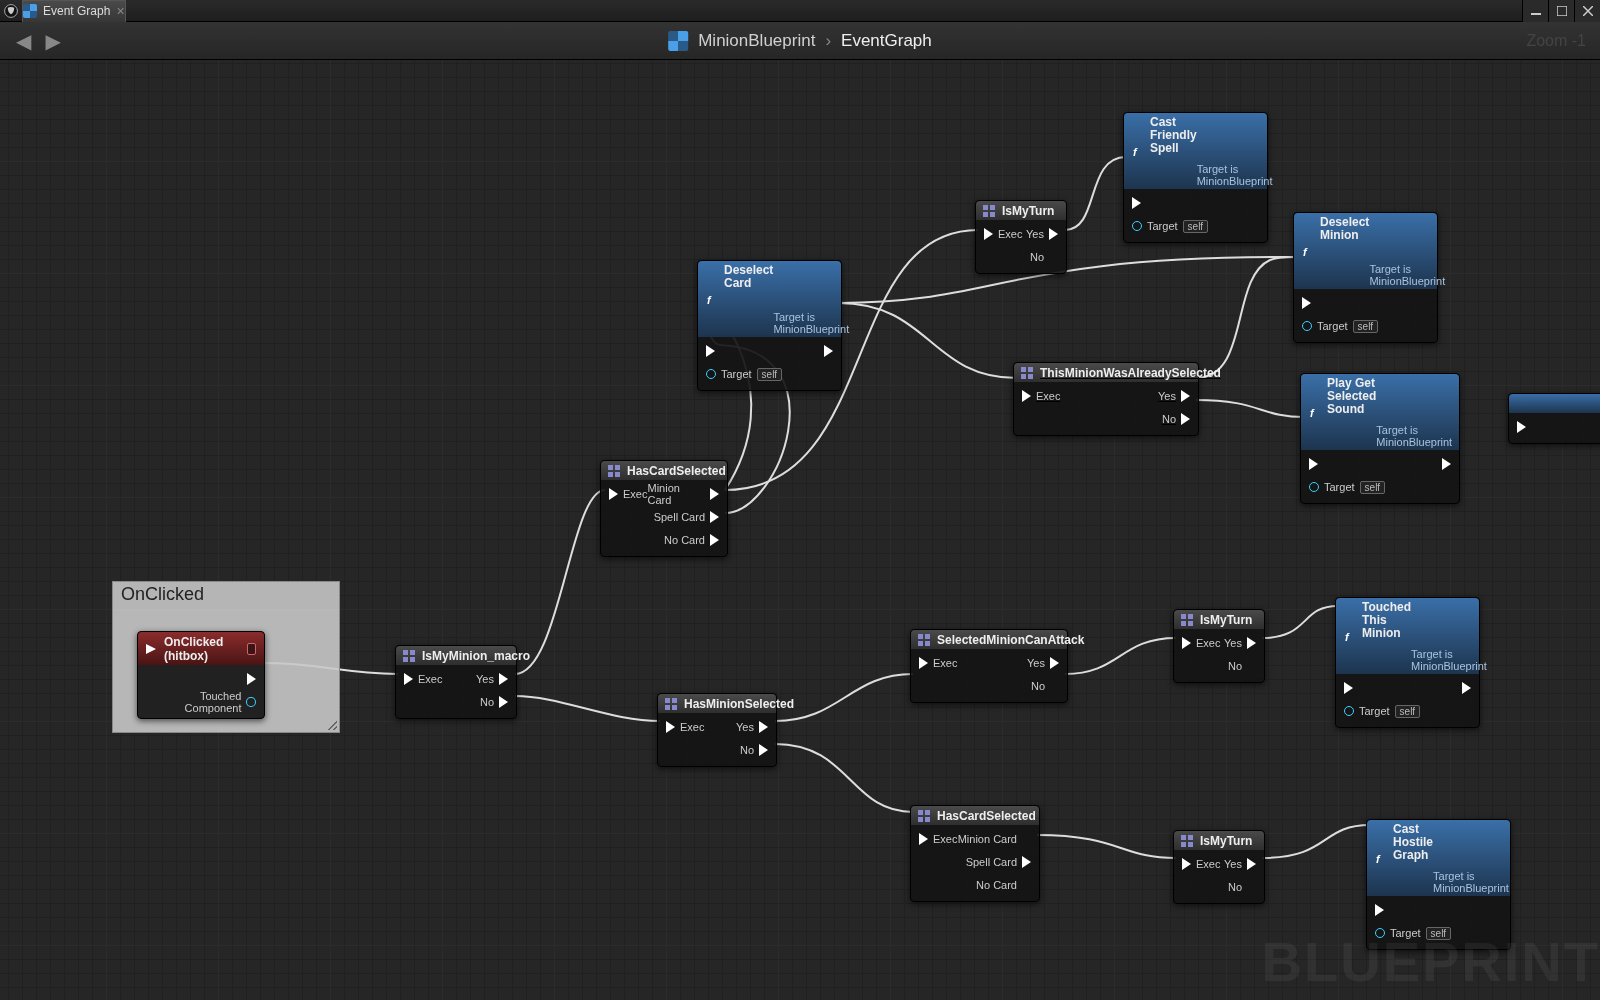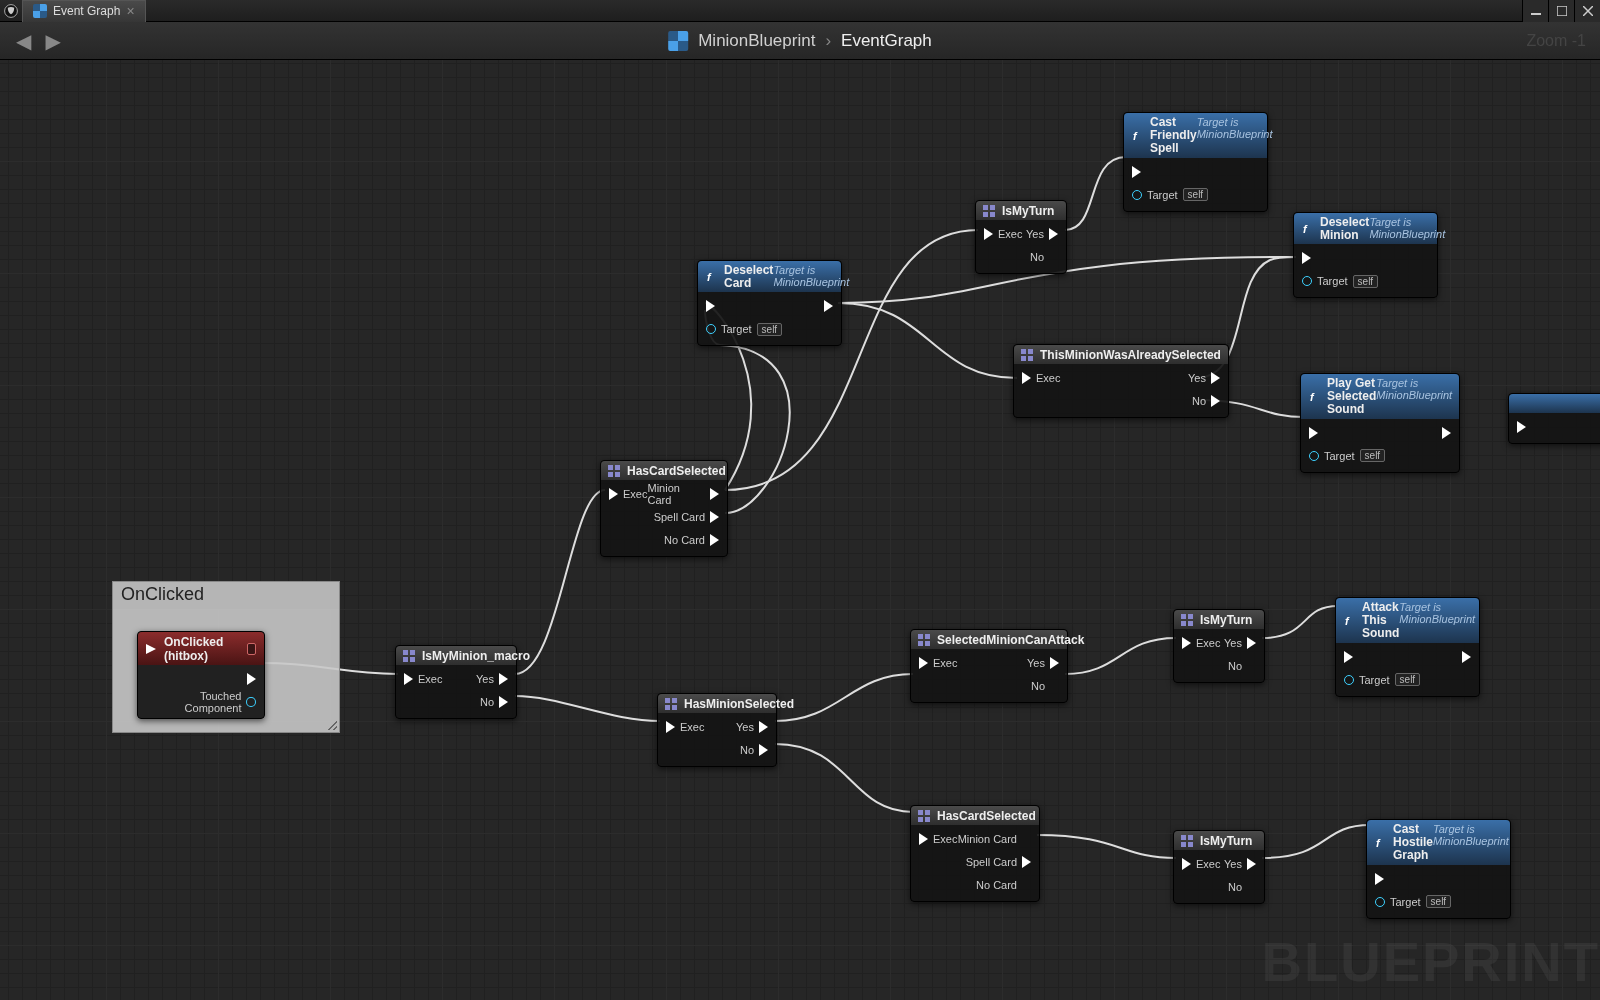--- a/index.html
+++ b/index.html
@@ -1,21 +1,21 @@
 <!DOCTYPE html>
 <html><head>
 <meta charset="utf-8">
 <style>
   * { box-sizing: border-box; margin: 0; padding: 0; }
   html, body { width: 1600px; height: 1000px; overflow: hidden; font-family: "Segoe UI", Tahoma, sans-serif; background: #1a1a1a; }
   
   
   .titlebar { height: 22px; background: linear-gradient(#2a2a2a,#1e1e1e); display: flex; align-items: center; border-bottom: 1px solid #000; }
   .app-icon { width: 22px; height: 22px; display:flex; align-items:center; justify-content:center; }
-  .tab { height: 22px; background: linear-gradient(#4a4a4a,#363636); border: 1px solid #555; border-bottom: none; display: flex; align-items: center; padding: 0 10px; gap: 6px; font-size: 12px; color: #ddd; }
+  .tab { height: 22px; background: linear-gradient(#4a4a4a,#363636); border: 1px solid #555; border-bottom: none; display: flex; align-items: center; padding: 0 0; gap: 6px; font-size: 12px; color: #ddd; }
   .tab .gicon { width: 14px; height: 14px; }
   .tab .close { color: #888; font-size: 14px; line-height: 1; }
   .win-btns { margin-left: auto; display: flex; }
   .win-btn { width: 26px; height: 22px; display:flex; align-items:center; justify-content:center; color:#ccc; font-size:12px; border-left:1px solid #000; background:#2a2a2a; }
   
   
   .toolbar { height: 38px; background: linear-gradient(#333,#262626); border-bottom: 1px solid #000; display:flex; align-items:center; position: relative; }
   .nav-arrows { display:flex; gap: 14px; padding: 0 16px; }
   .nav-arrow { font-size: 20px; color: #888; }
   .breadcrumb { position:absolute; left:50%; transform:translateX(-50%); display:flex; align-items:center; gap:10px; color:#ccc; font-size:17px; }
@@ -43,21 +43,21 @@
   .comment-resize { position:absolute; right:2px; bottom:2px; width:12px; height:12px;
     background: linear-gradient(135deg, transparent 60%, #666 60%, #666 70%, transparent 70%, transparent 80%, #666 80%, #666 90%, transparent 90%); }
 
   
   .node { position:absolute; background: rgba(20,20,20,0.92); border:1px solid #000; border-radius:4px; box-shadow: 0 2px 6px rgba(0,0,0,0.6); }
   .node-head { display:flex; align-items:center; gap:6px; padding:3px 8px 2px 6px; border-radius:4px 4px 0 0;
     background: linear-gradient(#4a4a4a, #2e2e2e); font-size:12px; font-weight:600; color:#eee; }
   .node-head.blue { background: linear-gradient(#3a6fa8, #1d344e); }
   .node-head.red  { background: linear-gradient(#8b2c2c, #4a1414); }
   .node-head .nicon { width:14px; height:14px; flex-shrink:0; }
-  .node-sub { font-size:11px; font-style: italic; color:#a8c3e0; font-weight:400; }
+  .node-sub { font-size:11px; color:#a8c3e0; font-weight:400;margin-top:47px; }
   .head-text { display:flex; flex-direction:row; line-height:1.1; }
   .head-badge { width:12px; height:12px; margin-left:auto; border:1px solid #c66; border-radius:2px; background:#3a1414; }
   
   .node-body { padding: 4px 2px 6px 2px; display:flex; flex-direction:column; gap:3px; }
   .row { display:flex; align-items:center; justify-content:space-between; height:20px; padding: 0 6px; font-size:11px; color:#ccc; }
   .left, .right { display:flex; align-items:center; gap:5px; }
   .left { justify-content:flex-start; }
   .right { justify-content:flex-end; }
   .lbl-r { text-align:right; }
 
@@ -328,21 +328,21 @@
           <span class="left">
             <span class="pin-data"></span>
             <span>Target</span>
             <span class="pill">self</span>
           </span>
           <span class="right"></span>
         </div>
     </div>
   </div>
 
-  <div class="node" style="left:1013px; top:284px; width:216px;">
+  <div class="node" style="left:1013px; top:302px; width:186px;text-decoration:underline;">
     <div class="node-head">
       <svg class="nicon" viewBox="0 0 14 14">
           <rect x="1" y="1" width="5" height="5" fill="#88c"></rect>
           <rect x="8" y="1" width="5" height="5" fill="#88c"></rect>
           <rect x="1" y="8" width="5" height="5" fill="#88c"></rect>
           <rect x="8" y="8" width="5" height="5" fill="#88c"></rect>
         </svg>
       <span>ThisMinionWasAlreadySelected</span>
     </div>
     <div class="node-body">
@@ -531,21 +531,21 @@
         </div>
     </div>
   </div>
 
   <div class="node" style="left:1335px; top:537px; width:145px;">
     <div class="node-head blue">
       <svg class="nicon" viewBox="0 0 14 14">
           <text x="3" y="11" font-size="11" fill="#fff" font-style="italic">f</text>
         </svg>
       <span class="head-text">
-          <span>Attack This Sound</span>
+          <span>Touched This Minion</span>
           <span class="node-sub">Target is MinionBlueprint</span>
         </span>
     </div>
     <div class="node-body">
       <div class="row">
           <span class="left">
             <span class="pin-exec in"></span>
           </span>
           <span class="right">
             <span class="pin-exec out"></span>

